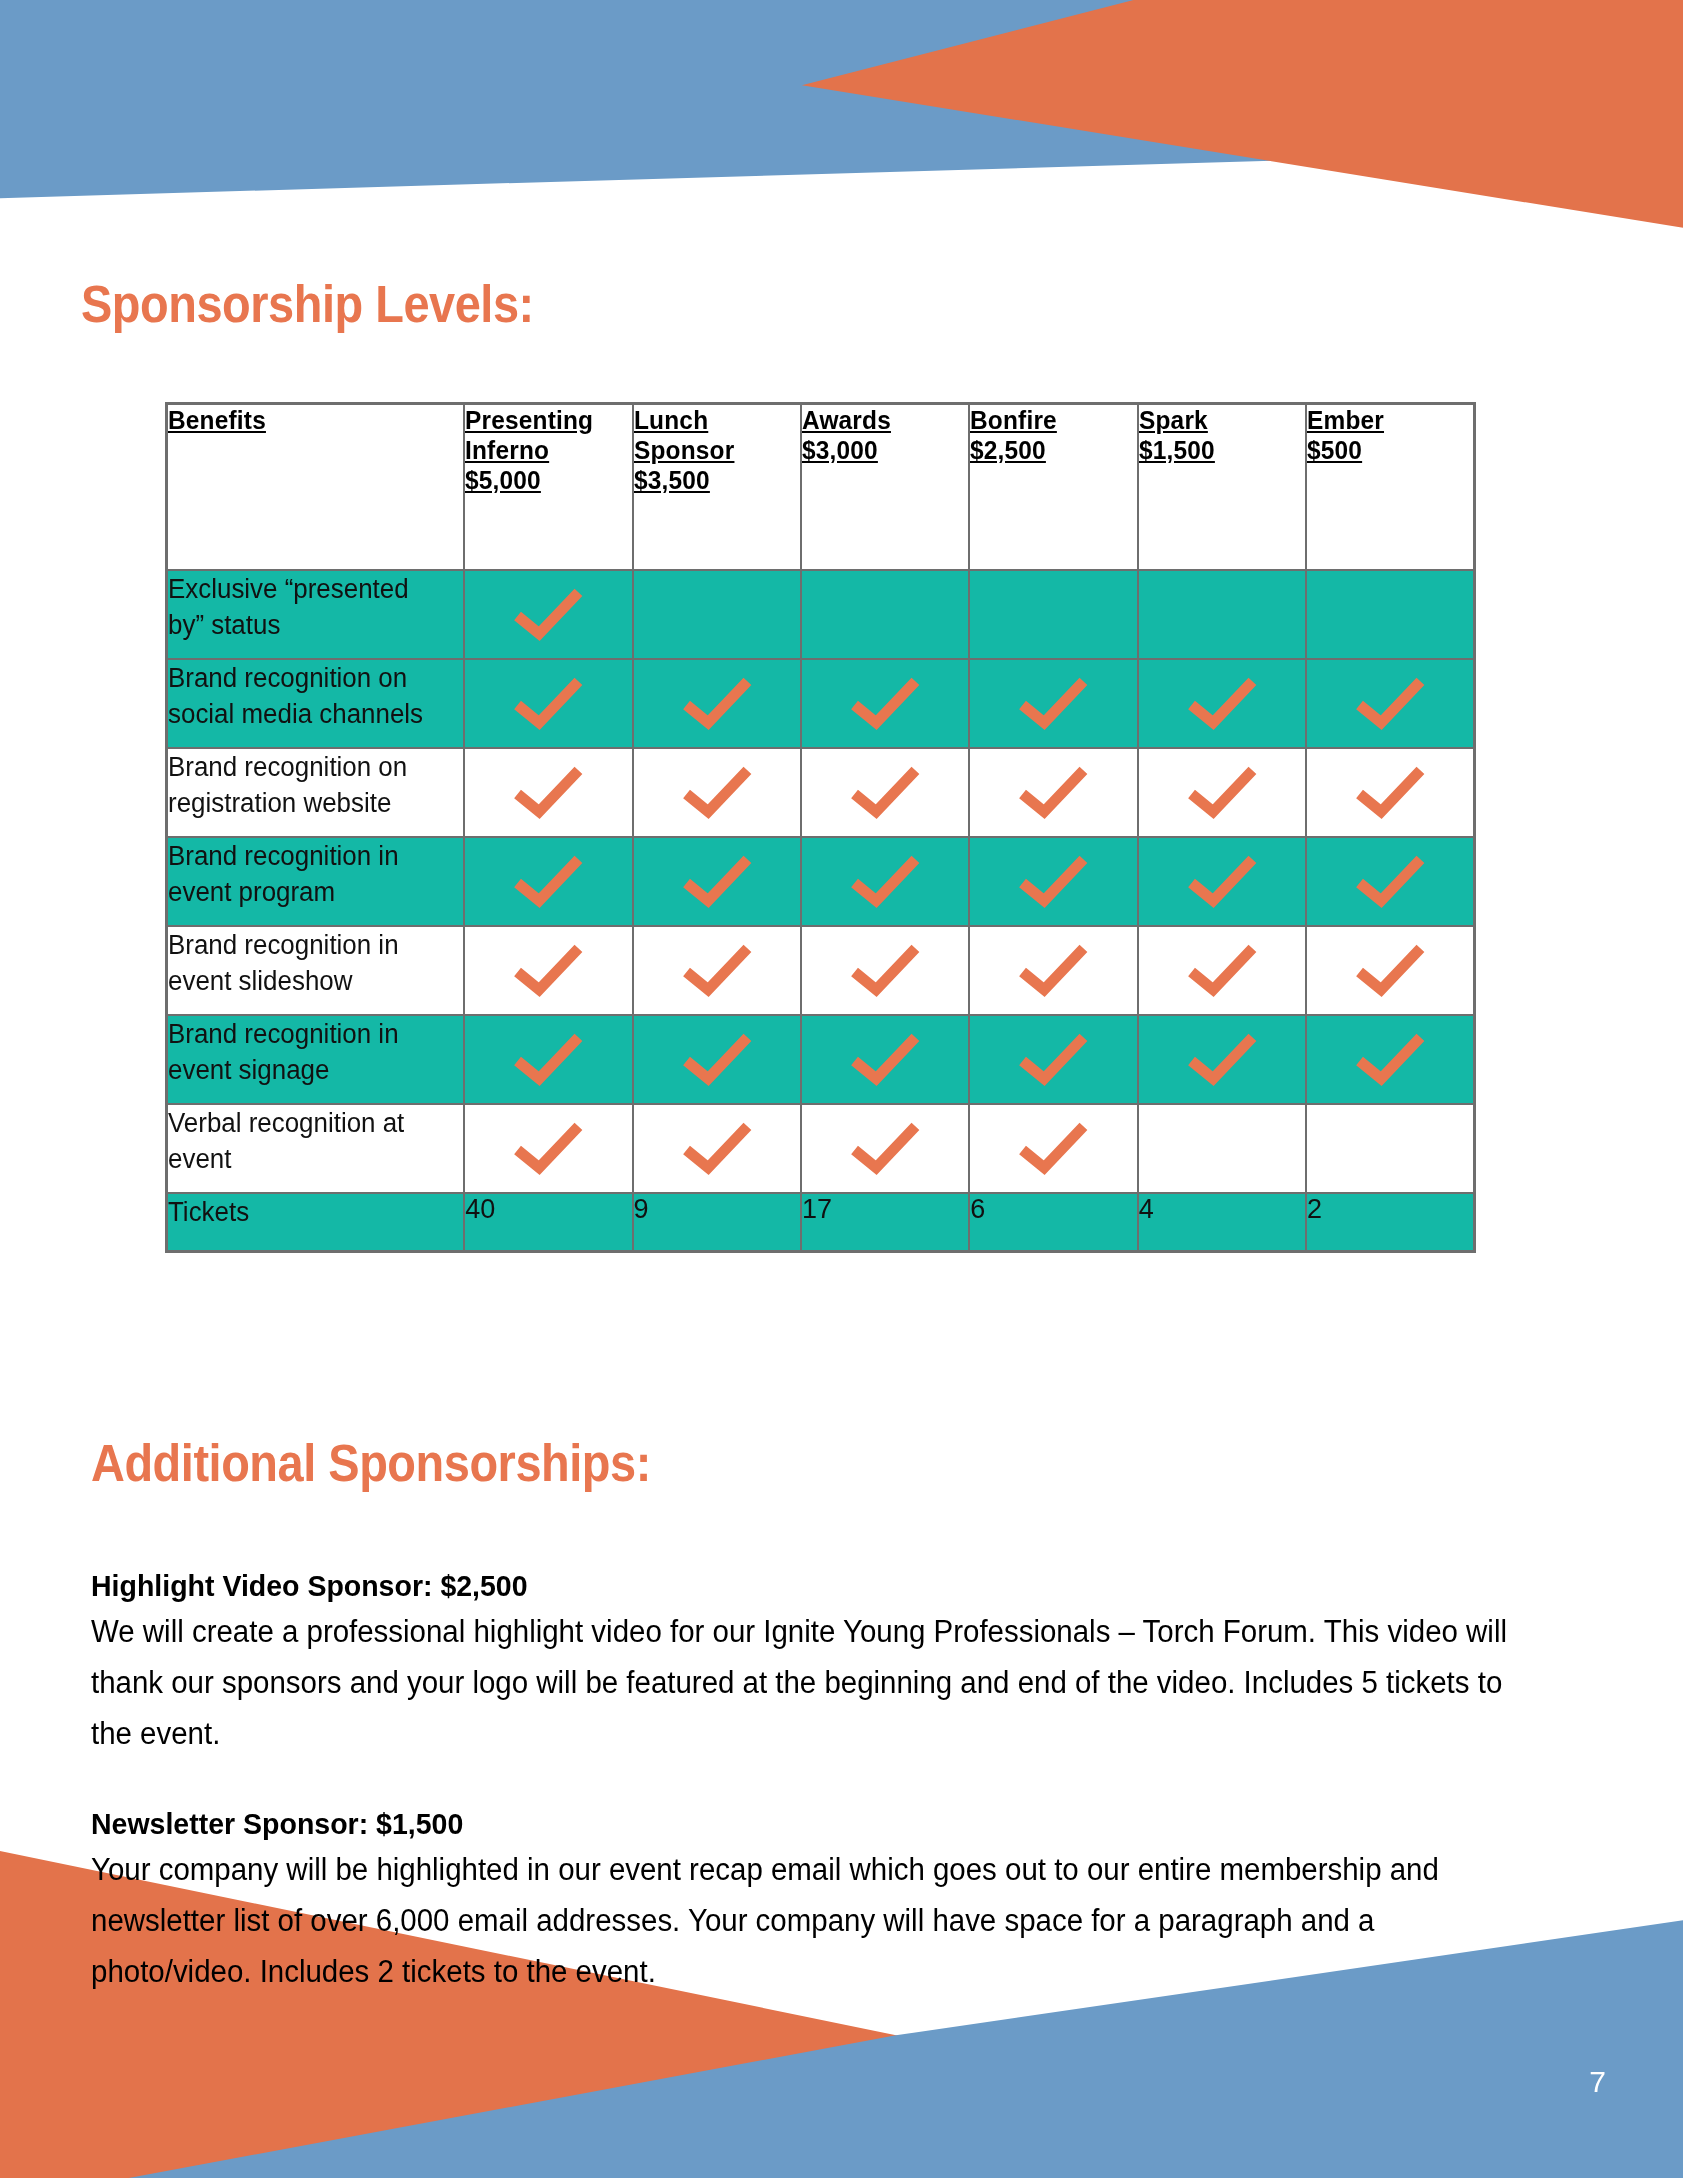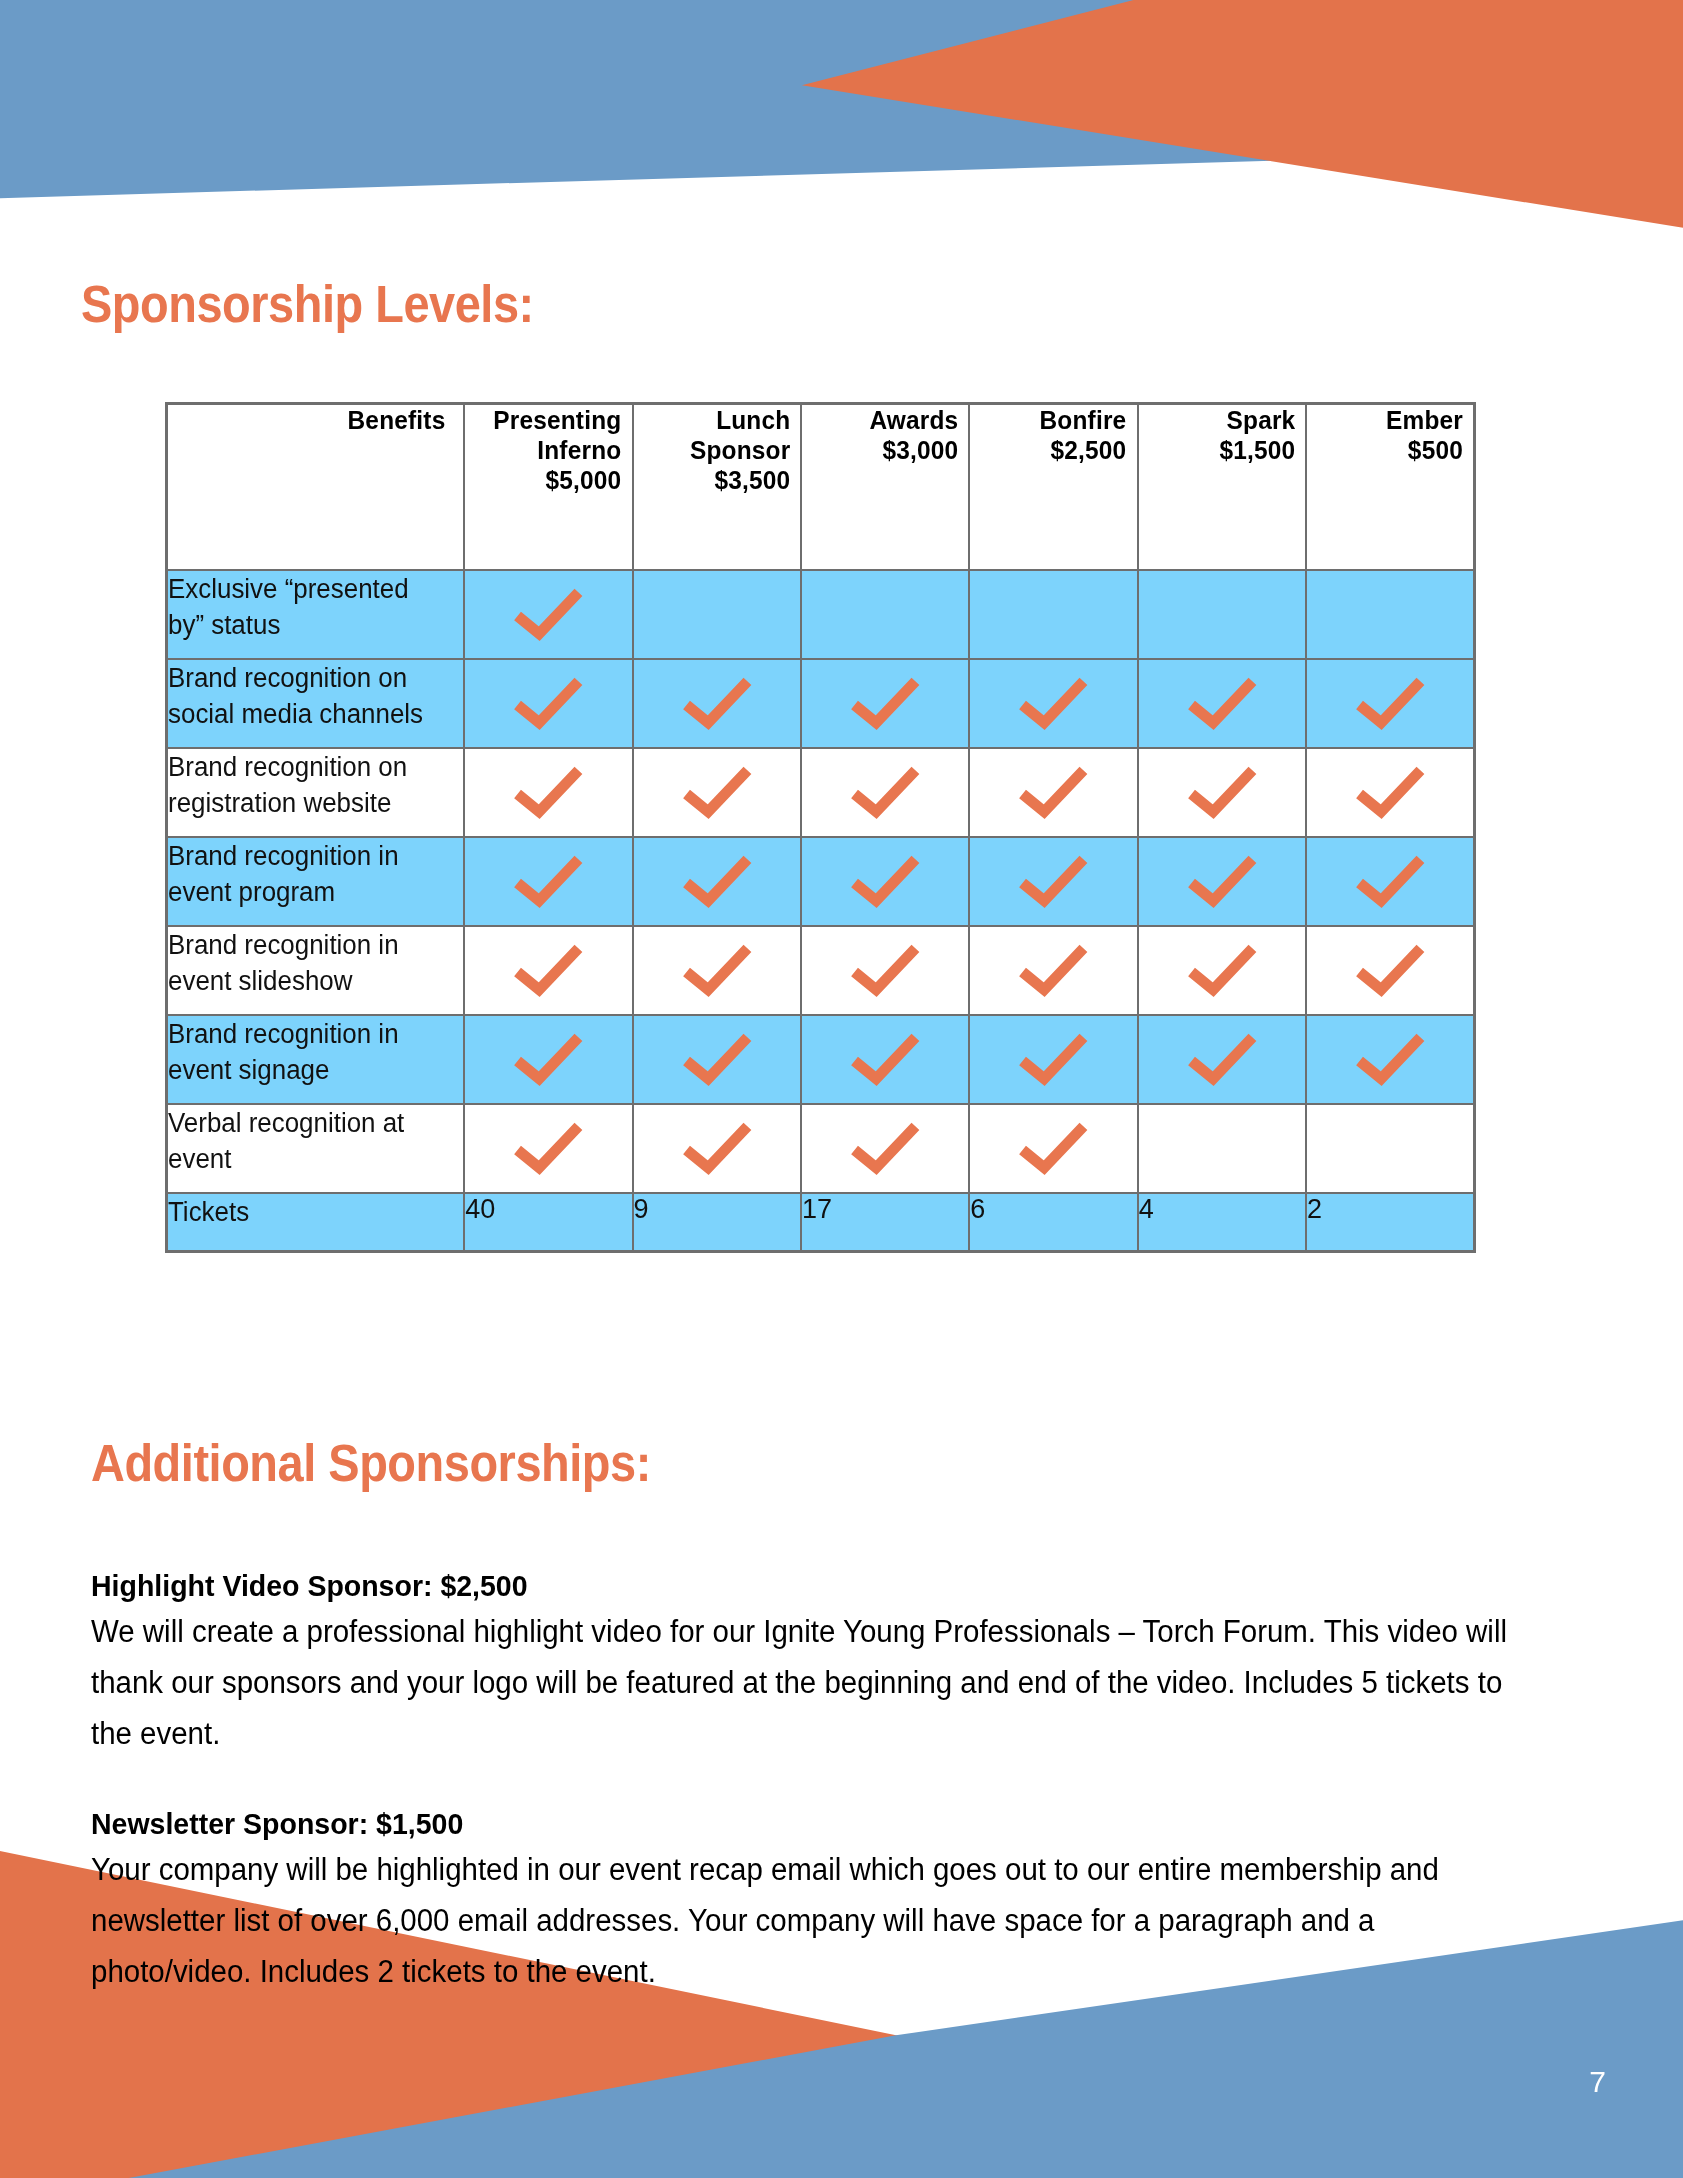--- a/index.html
+++ b/index.html
@@ -61,21 +61,22 @@
     table-layout: fixed;
     border: 3px solid #6e6e6e;
   }
   table.levels td, table.levels th {
     border: 2px solid #6e6e6e;
     padding: 0;
     vertical-align: top;
     background: #ffffff;
   }
   table.levels th {
-    text-align: right;
+    text-align: left;
+    text-decoration: underline;
   }
   col.c-benefit { width: 297px; }
   col.c-lvl     { width: 168px; }
 
   .hdr-cell {
     height: 166px;
     padding: 9px 10px 0 12px;
     box-sizing: border-box;
   }
   .hdr-line {
@@ -83,21 +84,21 @@
     font-weight: bold;
     font-size: 26px;
     line-height: 30px;
     color: #000000;
     letter-spacing: 0.2px;
     transform: scaleX(0.94);
     transform-origin: left top;
     white-space: nowrap;
   }
 
-  tr.shaded td { background: #7dd3fc; }
+  tr.shaded td { background: #14b8a6; }
 
   .benefit-cell {
     padding: 8px 10px 8px 14px;
     box-sizing: border-box;
   }
   .benefit-text {
     font-family: "Liberation Sans Narrow", "Liberation Sans", sans-serif;
     font-size: 27px;
     line-height: 36px;
     color: #111111;

